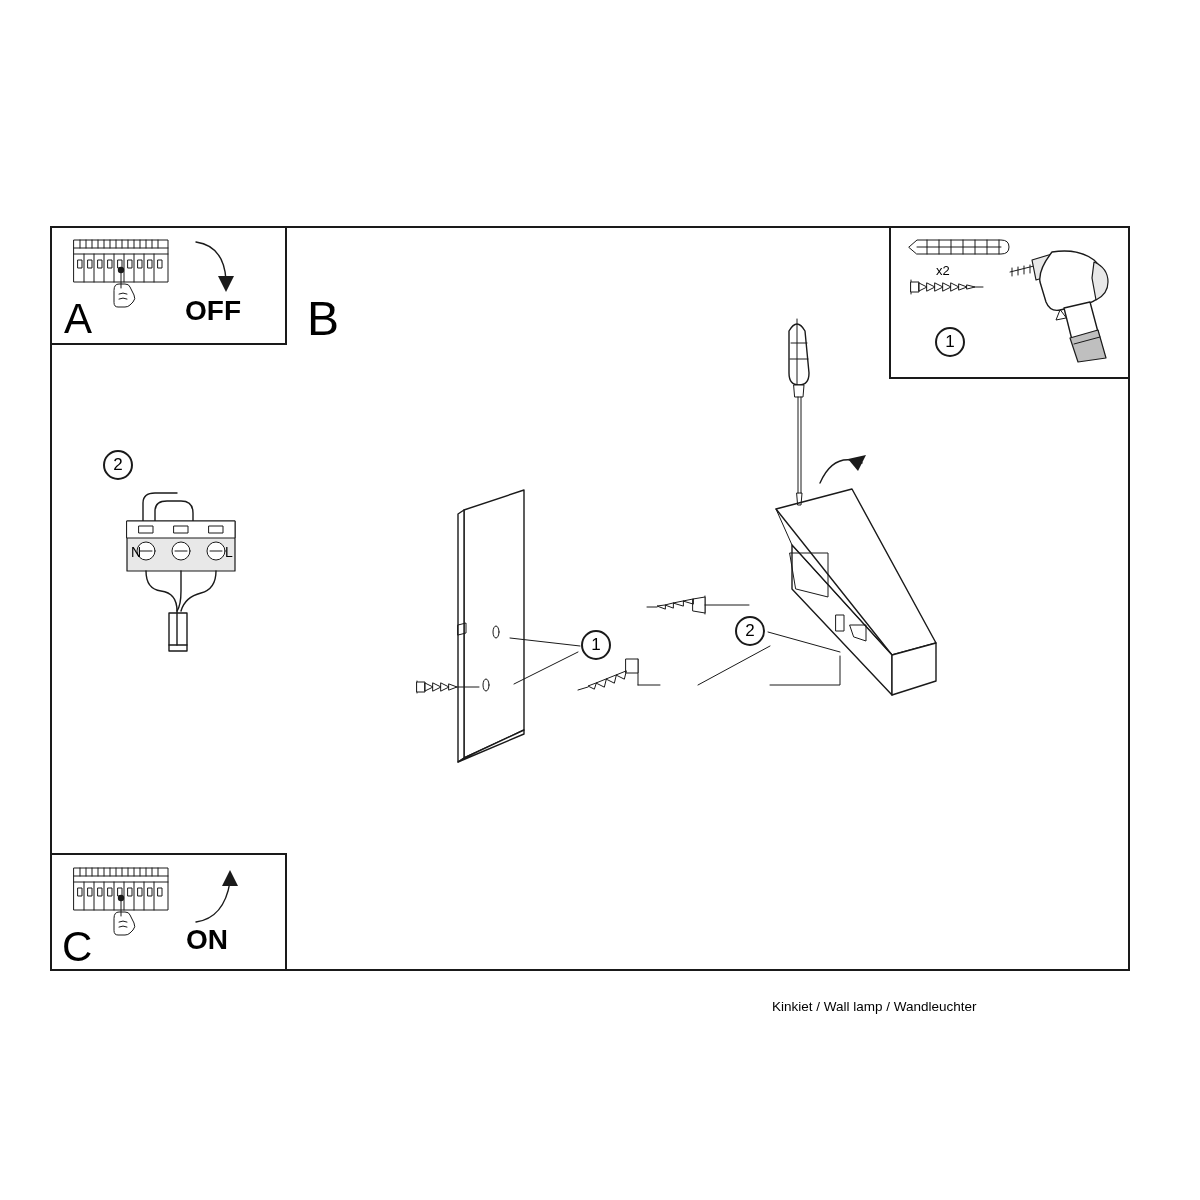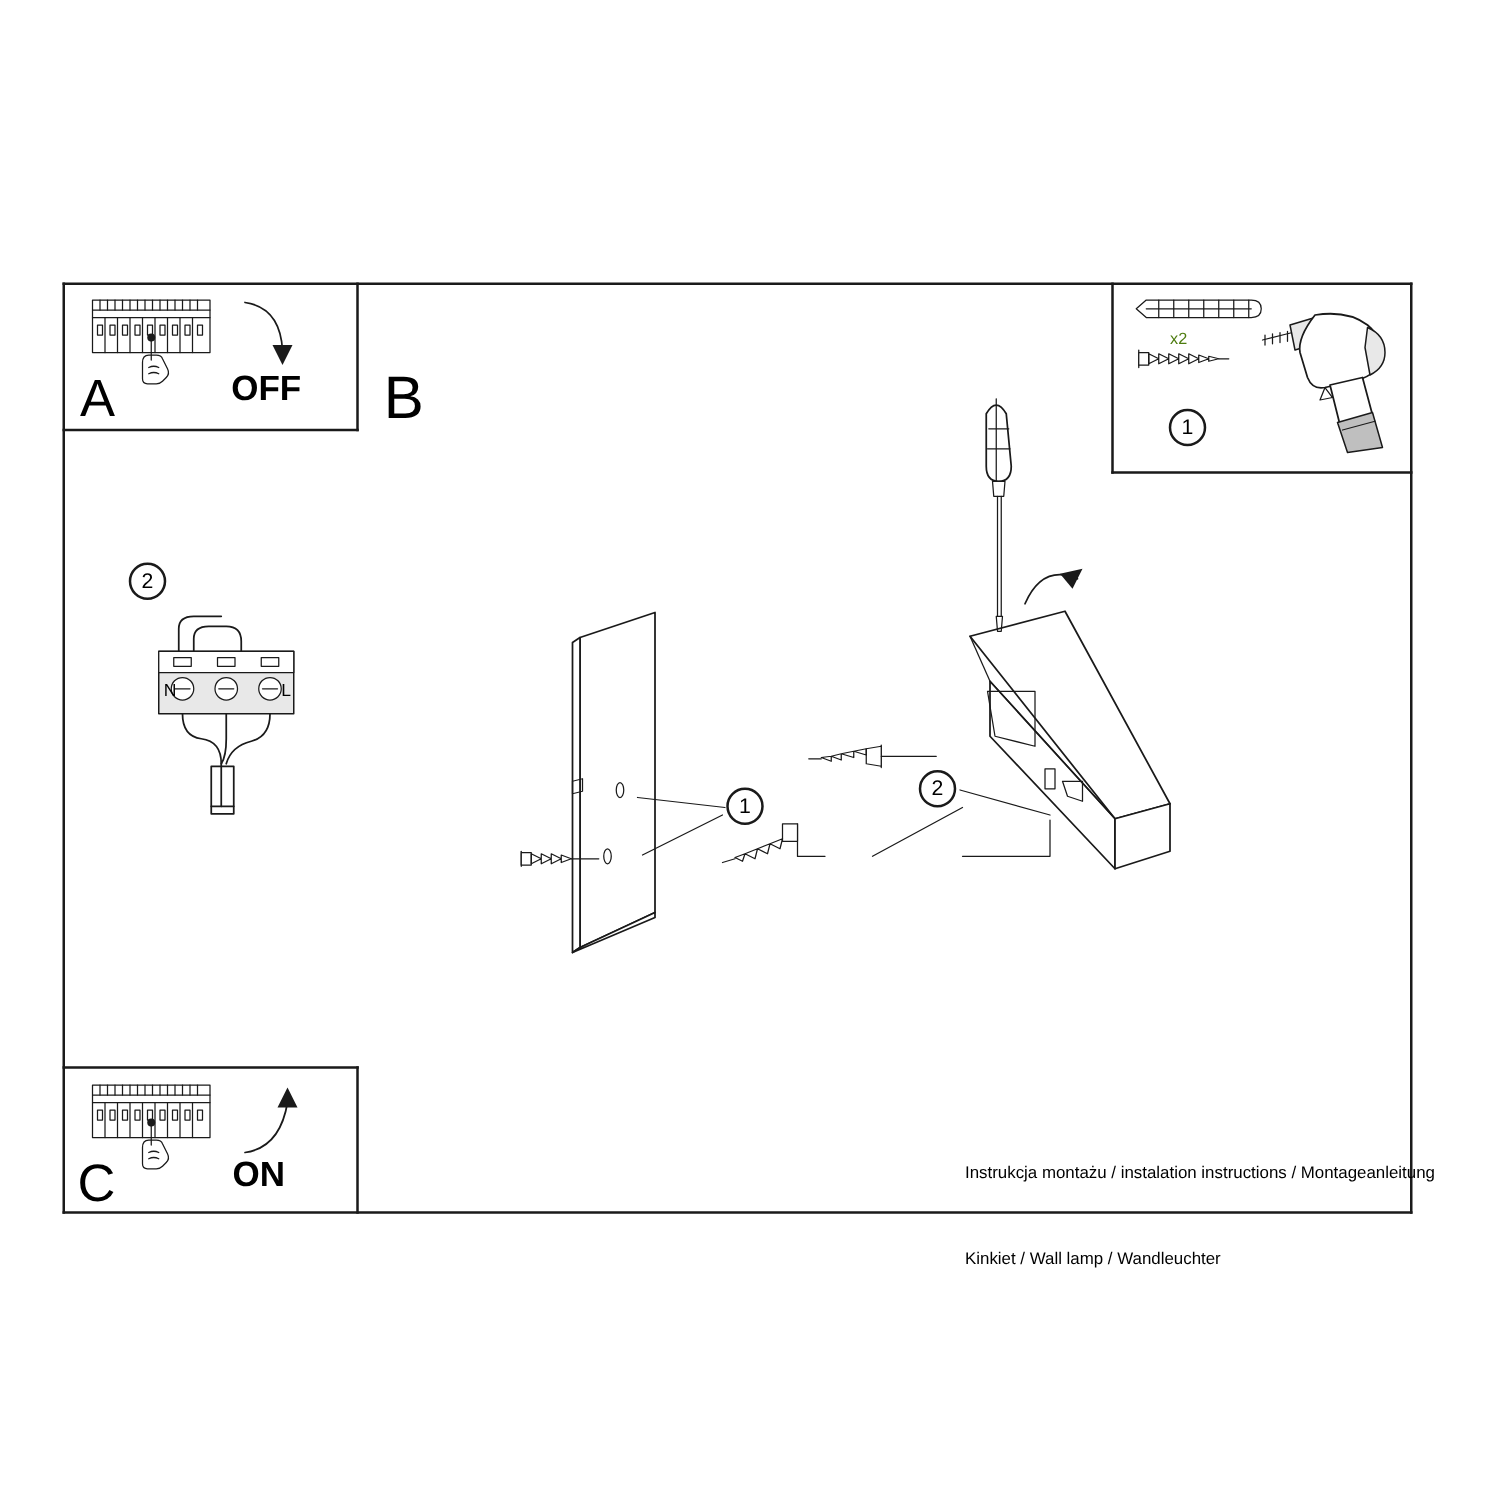--- a/index.html
+++ b/index.html
@@ -54,21 +54,21 @@
     justify-content: center;
     font-size: 17px;
     color: #000;
     background: #fff;
     box-sizing: border-box;
   }
 
   .qty-label {
     position: absolute;
     font-size: 13px;
-    color: #4d7c0f;
+    color: #000000;
   }
 
   
   .caption {
     position: absolute;
     font-size: 13.5px;
     line-height: 1.55;
     color: #000;
     white-space: nowrap;
   }
@@ -425,16 +425,15 @@
     </svg>
   </div>
 
   <div class="abs" style="left:190px; top:866px; width:56px; height:60px;">
     <svg width="56" height="60" viewBox="0 0 56 60">
       <path class="st" d="M6 56 Q34 52 40 16"></path>
       <path d="M40 4 L32 20 L48 20 Z" fill="#1a1a1a"></path>
     </svg>
   </div>
 
-  <div class="caption" style="left:772px; top:928px;">Instrukcja montażu / instalation instructions / Montageanleitung</div>
   <div class="caption" style="left:772px; top:997px;">Kinkiet / Wall lamp / Wandleuchter</div>
 
 </div>
 
 </body></html>

